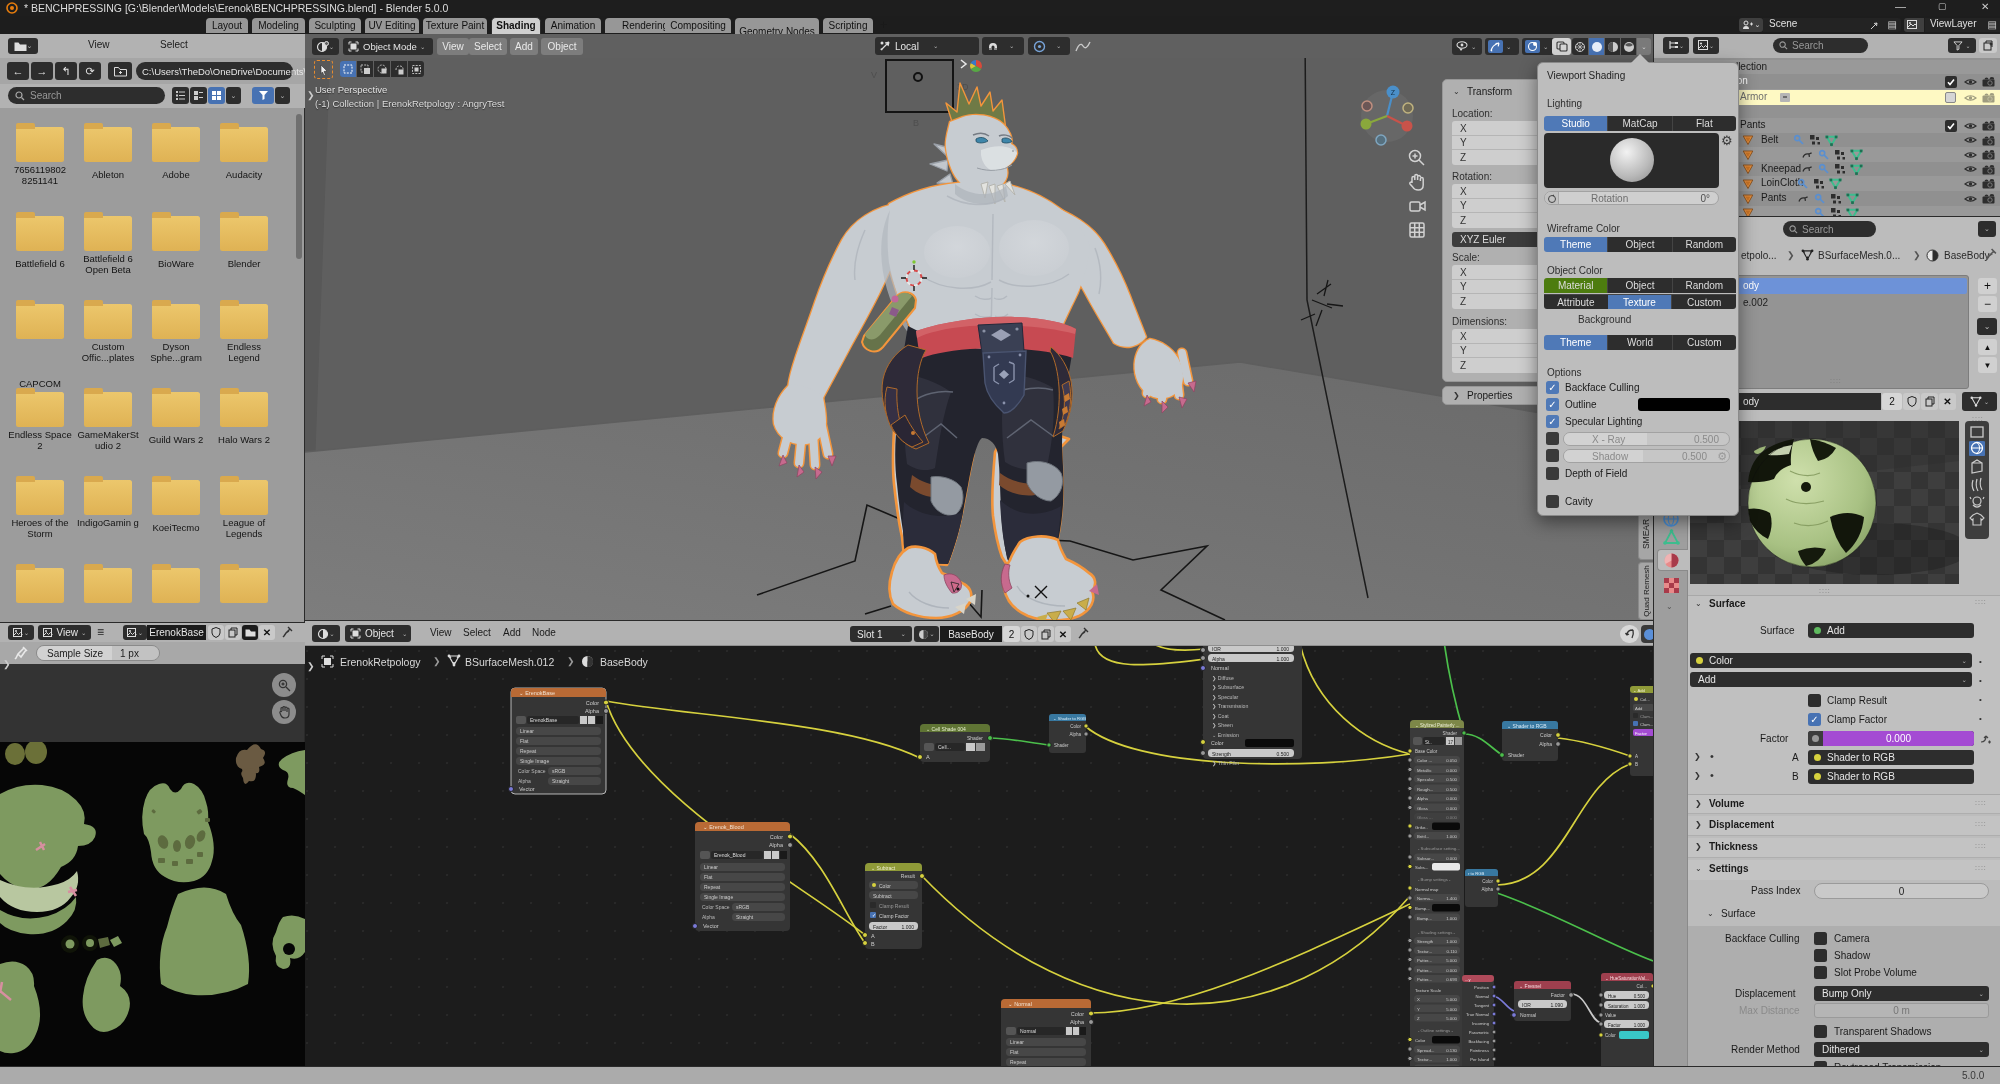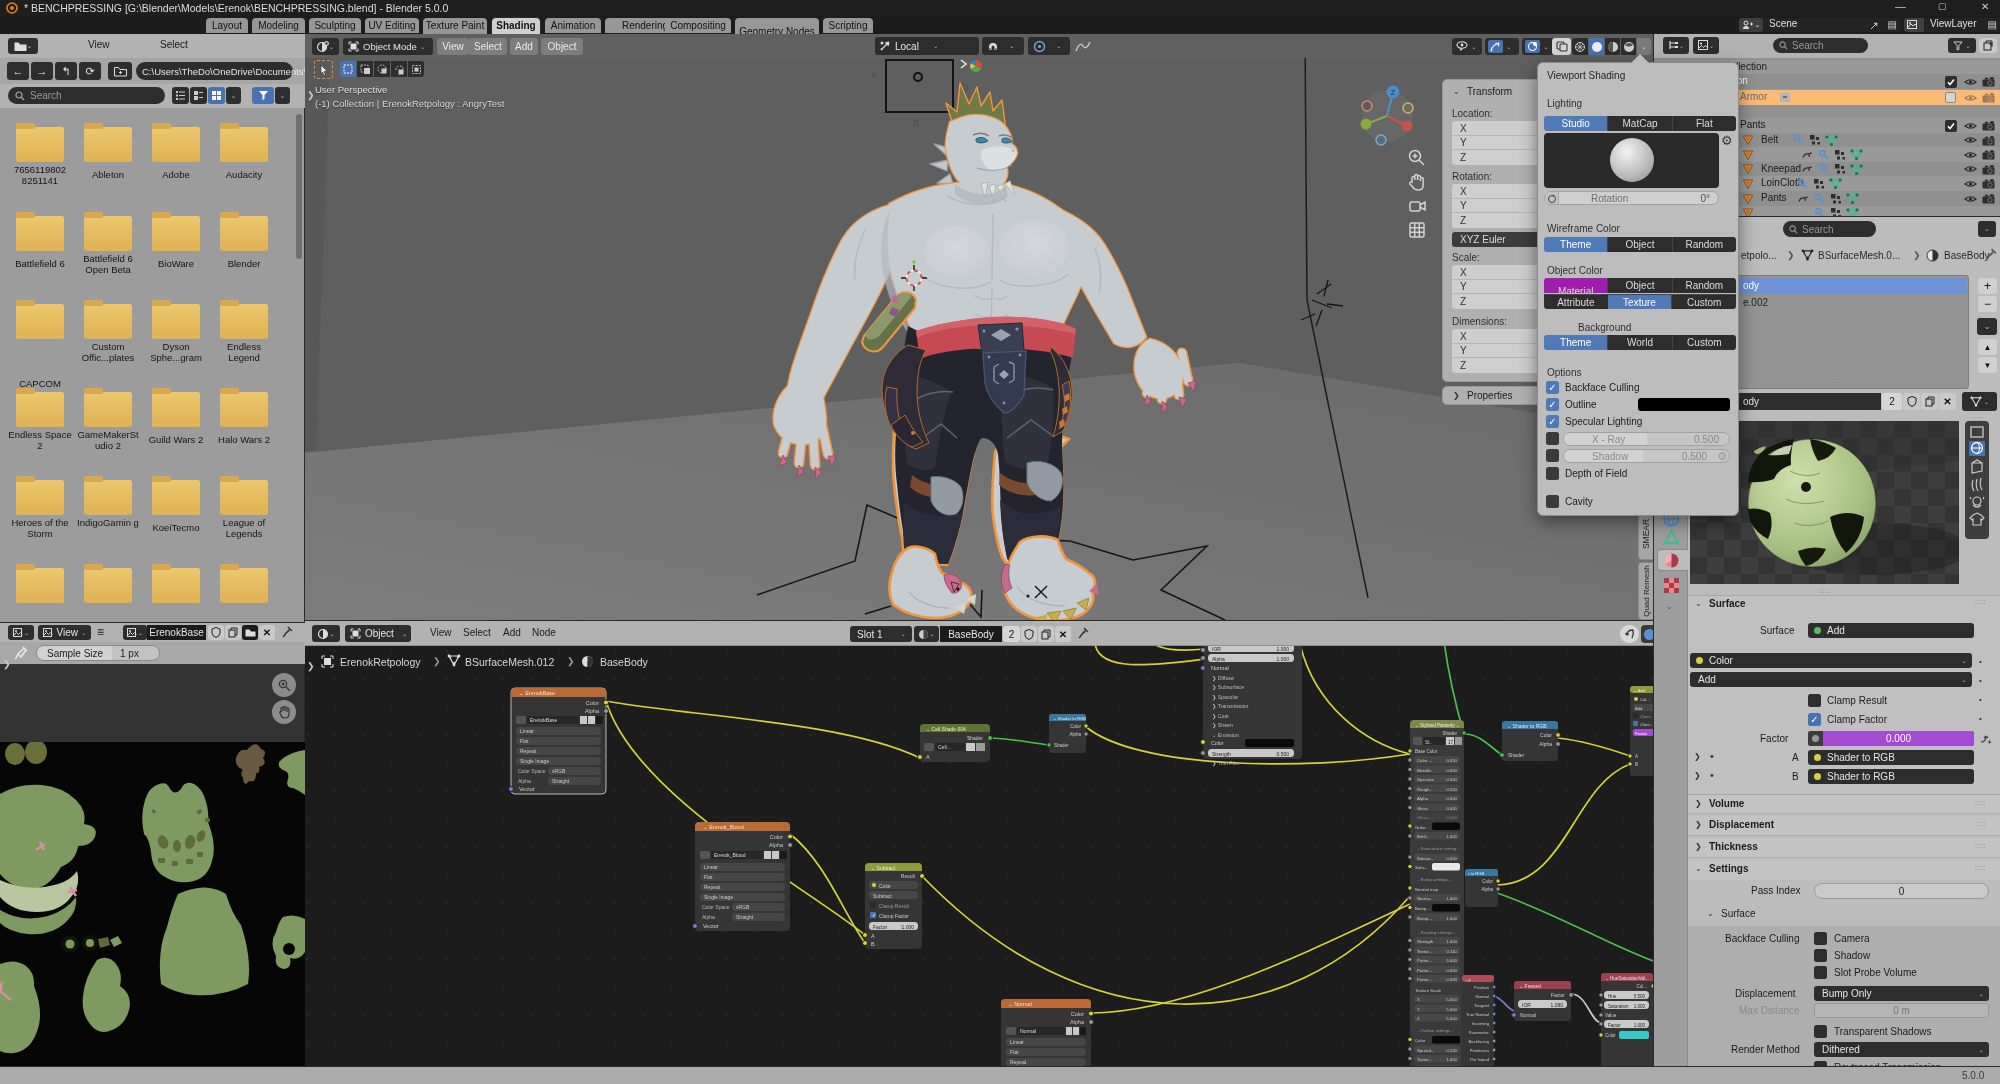--- a/index.html
+++ b/index.html
@@ -1349,21 +1349,21 @@
           <svg class="abs" style="left:291px;top:1.5px;width:12px;height:12px">
             <use href="#ckI"></use>
           </svg>
           <svg class="abs" style="left:310px;top:2.5px;width:13px;height:10px">
             <use href="#eyeI"></use>
           </svg>
           <svg class="abs" style="left:328px;top:2px;width:13px;height:11px">
             <use href="#camI"></use>
           </svg>
         </div>
-    <div class="orow" style="top:56px;background:#fdba74;">
+    <div class="orow" style="top:56px;background:#fef9c3;">
           <span class="abs" style="left:86px;top:1px;color:#6e6e6e;">Armor</span>
           <svg class="abs" style="left:125px;top:2px" width="12" height="11" viewBox="0 0 12 11">
             <rect x="1" y="1" width="10" height="9" rx="1" fill="#b5b5b5"></rect>
             <rect x="4" y="4" width="4" height="2" fill="#6e6e6e"></rect>
           </svg>
           <span class="abs" style="left:291px;top:1.5px;width:11px;height:11px;background:#d5d5d5;border-radius:2px;border:1px solid #888;"></span>
           <svg class="abs" style="left:310px;top:2.5px;width:13px;height:10px;opacity:0.45">
             <use href="#eyeI"></use>
           </svg>
           <svg class="abs" style="left:328px;top:2px;width:13px;height:11px;opacity:0.45">
@@ -1754,30 +1754,30 @@
     <span class="abs" style="right:8px;top:1px;color:#4e4e4e;">0°</span>
   </div>
   <span class="abs" style="left:9px;top:160px;color:#2e2e2e;">Wireframe Color</span>
   <div class="abs" style="left:6px;top:174px;width:192px;height:15px;border-radius:3px;overflow:hidden;display:flex;">
     <div style="flex:1;background:#4f79b7;color:#fff;text-align:center;padding-top:2px;">Theme</div>
     <div style="flex:1;background:#2d2d2d;color:#ddd;text-align:center;padding-top:2px;border-left:1px solid #444;">Object</div>
     <div style="flex:1;background:#2d2d2d;color:#ddd;text-align:center;padding-top:2px;border-left:1px solid #444;">Random</div>
   </div>
   <span class="abs" style="left:9px;top:202px;color:#2e2e2e;">Object Color</span>
   <div class="abs" style="left:6px;top:215px;width:192px;height:15px;border-radius:3px 3px 0 0;overflow:hidden;display:flex;">
-    <div style="flex:1;background:#a21caf;color:#ddd;text-align:center;padding-top:8px;">Material</div>
+    <div style="flex:1;background:#4d7c0f;color:#ddd;text-align:center;padding-top:2px;">Material</div>
     <div style="flex:1;background:#2d2d2d;color:#ddd;text-align:center;padding-top:2px;border-left:1px solid #444;">Object</div>
     <div style="flex:1;background:#2d2d2d;color:#ddd;text-align:center;padding-top:2px;border-left:1px solid #444;">Random</div>
   </div>
   <div class="abs" style="left:6px;top:230.5px;width:192px;height:15px;border-radius:0 0 3px 3px;overflow:hidden;display:flex;border-top:1px solid #444;">
     <div style="flex:1;background:#2d2d2d;color:#ddd;text-align:center;padding-top:2px;">Attribute</div>
     <div style="flex:1;background:#4f79b7;color:#fff;text-align:center;padding-top:2px;">Texture</div>
     <div style="flex:1;background:#2d2d2d;color:#ddd;text-align:center;padding-top:2px;border-left:1px solid #444;">Custom</div>
   </div>
-  <span class="abs" style="left:9px;top:259px;color:#2e2e2e;padding-left:31px;">Background</span>
+  <span class="abs" style="left:9px;top:251px;color:#2e2e2e;padding-left:31px;">Background</span>
   <div class="abs" style="left:6px;top:272px;width:192px;height:15px;border-radius:3px;overflow:hidden;display:flex;">
     <div style="flex:1;background:#4f79b7;color:#fff;text-align:center;padding-top:2px;">Theme</div>
     <div style="flex:1;background:#2d2d2d;color:#ddd;text-align:center;padding-top:2px;border-left:1px solid #444;">World</div>
     <div style="flex:1;background:#2d2d2d;color:#ddd;text-align:center;padding-top:2px;border-left:1px solid #444;">Custom</div>
   </div>
   <span class="abs" style="left:9px;top:304px;color:#2e2e2e;">Options</span>
   <div class="abs" style="left:8px;top:318px;width:13px;height:13px;background:#4f79b7;border-radius:2.5px;color:#fff;font-size:10px;text-align:center;line-height:13px;">✓</div>
   <span class="abs" style="left:27px;top:319px;">Backface Culling</span>
   <div class="abs" style="left:8px;top:335px;width:13px;height:13px;background:#4f79b7;border-radius:2.5px;color:#fff;font-size:10px;text-align:center;line-height:13px;">✓</div>
   <span class="abs" style="left:27px;top:336px;">Outline</span>

